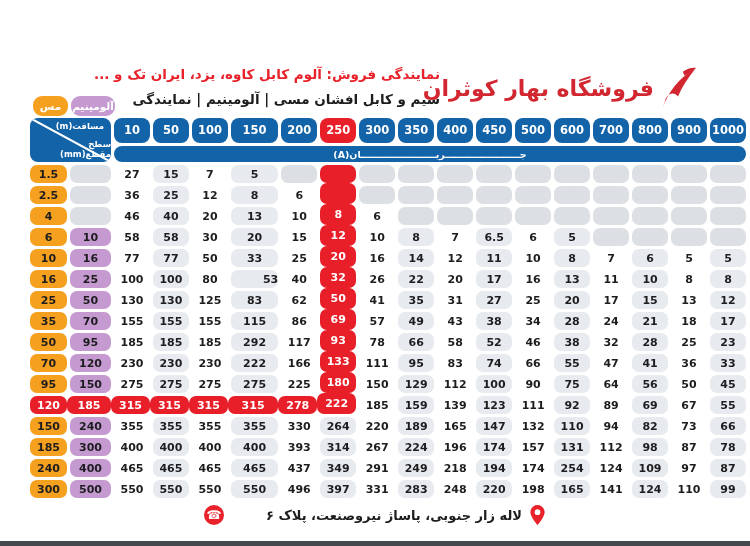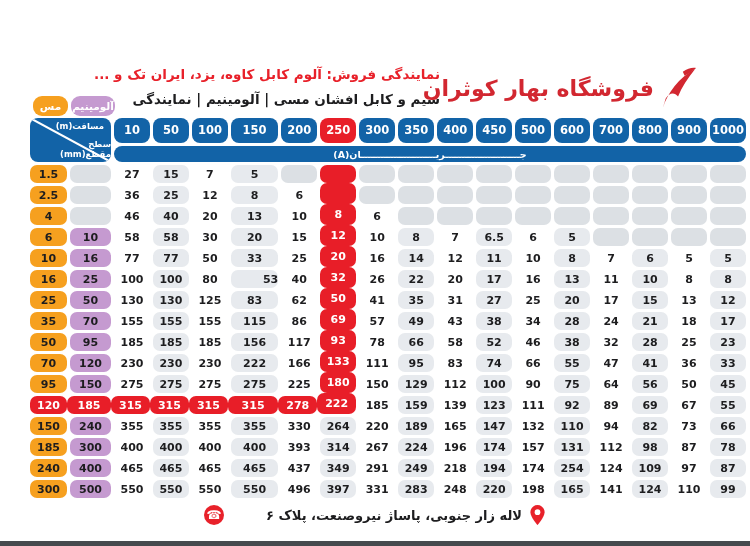--- a/index.html
+++ b/index.html
@@ -284,21 +284,21 @@
       <div class="cell gry" style="grid-area: 10 / 14;">28</div>
       <div class="cell wht" style="grid-area: 10 / 15;">24</div>
       <div class="cell gry" style="grid-area: 10 / 16;">21</div>
       <div class="cell wht" style="grid-area: 10 / 17;">18</div>
       <div class="cell gry" style="grid-area: 10 / 18;">17</div>
       <div class="cell label cu" style="grid-area: 11 / 1;">50</div>
       <div class="cell label al" style="grid-area: 11 / 2;">95</div>
       <div class="cell wht" style="grid-area: 11 / 3;">185</div>
       <div class="cell gry" style="grid-area: 11 / 4;">185</div>
       <div class="cell wht" style="grid-area: 11 / 5;">185</div>
-      <div class="cell gry" style="grid-area: 11 / 6;">156</div>
+      <div class="cell gry" style="grid-area: 11 / 6;">292</div>
       <div class="cell wht" style="grid-area: 11 / 7;">117</div>
       <div class="cell red jv" style="grid-area: 11 / 8;">93</div>
       <div class="cell wht" style="grid-area: 11 / 9;">78</div>
       <div class="cell gry" style="grid-area: 11 / 10;">66</div>
       <div class="cell wht" style="grid-area: 11 / 11;">58</div>
       <div class="cell gry" style="grid-area: 11 / 12;">52</div>
       <div class="cell wht" style="grid-area: 11 / 13;">46</div>
       <div class="cell gry" style="grid-area: 11 / 14;">38</div>
       <div class="cell wht" style="grid-area: 11 / 15;">32</div>
       <div class="cell gry" style="grid-area: 11 / 16;">28</div>

